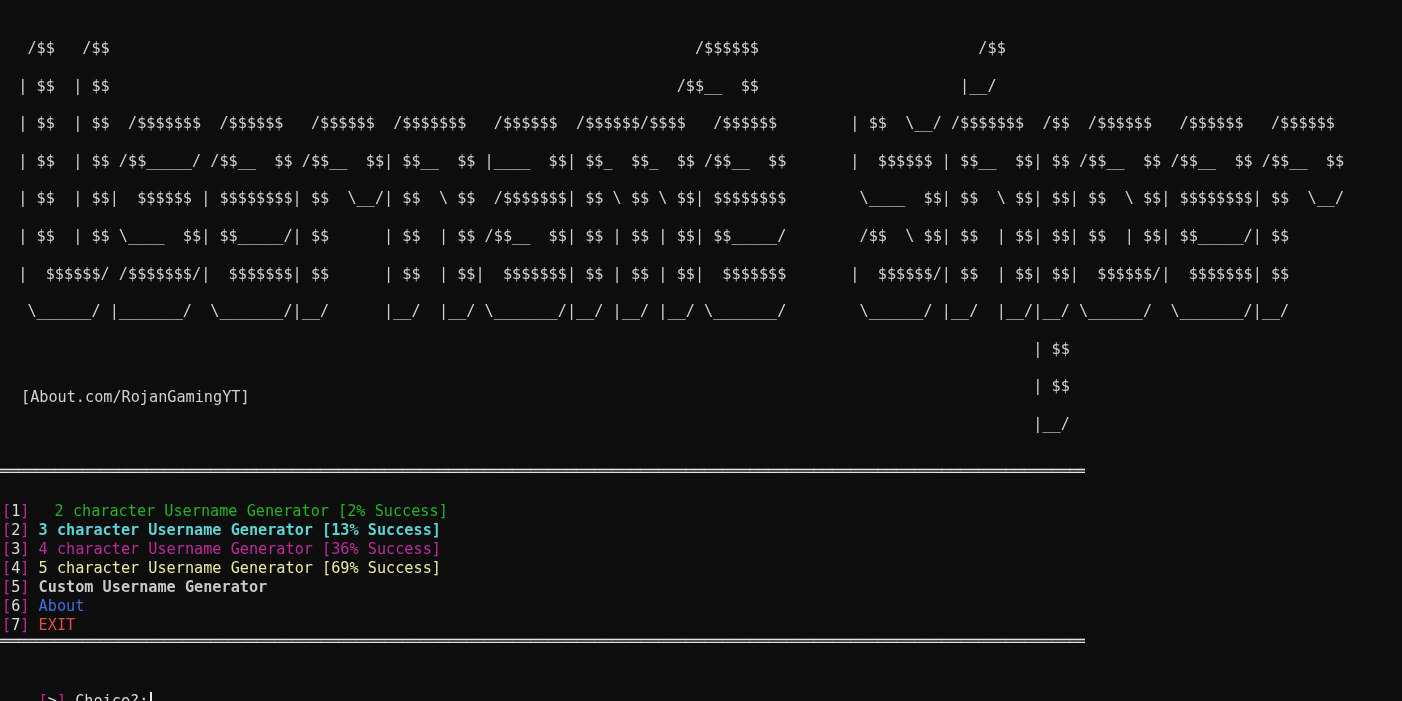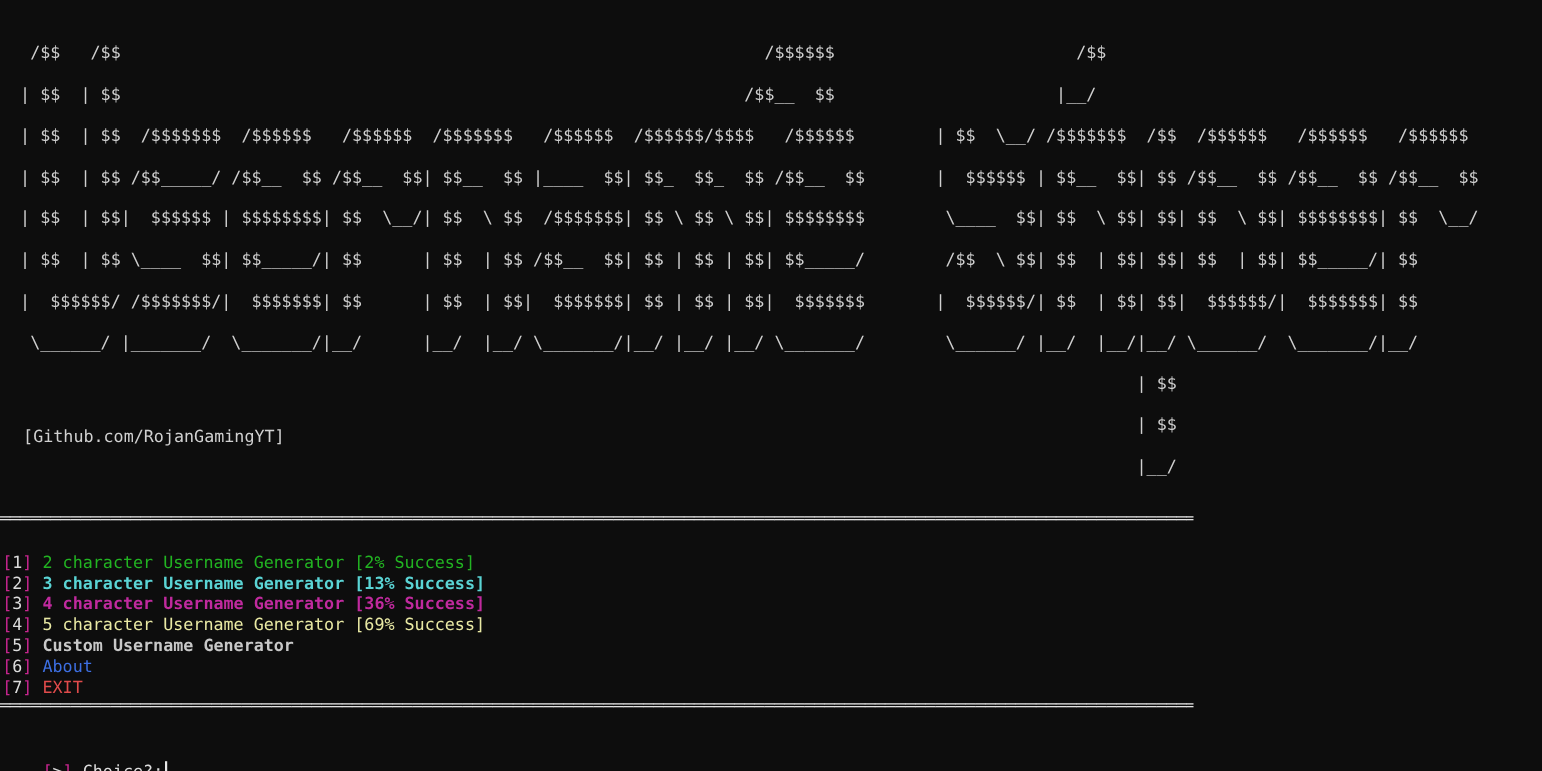--- a/index.html
+++ b/index.html
@@ -77,23 +77,23 @@
     white-space: pre;
   }
   .menu-row {
     white-space: pre;
     height: 19px;
     line-height: 19px;
   }
   .brk      { color: #c7268f; }
   .idx      { color: #dcdcdc; }
 
-  .c-green  { color: #22b422; }
+  .c-green  { color: #22b422; margin-left: 16px; }
   .c-cyan   { color: #5ad4d4; font-weight: bold; }
-  .c-purple { color: #c02a9e; font-weight: bold; }
+  .c-purple { color: #c02a9e; }
   .c-yellow { color: #e9e9a4; }
   .c-white  { color: #c8c8c8; font-weight: bold; }
   .c-blue   { color: #3d6fe2; }
   .c-red    { color: #e04b4b; }
 
   
   .prompt {
     position: absolute;
     left: 2px;
     top: 673px;
@@ -111,21 +111,21 @@
     margin-left: 2px;
   }
 </style>
 </head>
 <body>
 
 <div id="screen">
 
   <pre class="banner" style="color: rgb(208, 208, 208);"><div class="banner-line">   /$$   /$$                                                                /$$$$$$                        /$$</div><div class="banner-line">  | $$  | $$                                                              /$$__  $$                      |__/</div><div class="banner-line">  | $$  | $$  /$$$$$$$  /$$$$$$   /$$$$$$  /$$$$$$$   /$$$$$$  /$$$$$$/$$$$   /$$$$$$        | $$  \__/ /$$$$$$$  /$$  /$$$$$$   /$$$$$$   /$$$$$$</div><div class="banner-line">  | $$  | $$ /$$_____/ /$$__  $$ /$$__  $$| $$__  $$ |____  $$| $$_  $$_  $$ /$$__  $$       |  $$$$$$ | $$__  $$| $$ /$$__  $$ /$$__  $$ /$$__  $$</div><div class="banner-line">  | $$  | $$|  $$$$$$ | $$$$$$$$| $$  \__/| $$  \ $$  /$$$$$$$| $$ \ $$ \ $$| $$$$$$$$        \____  $$| $$  \ $$| $$| $$  \ $$| $$$$$$$$| $$  \__/</div><div class="banner-line">  | $$  | $$ \____  $$| $$_____/| $$      | $$  | $$ /$$__  $$| $$ | $$ | $$| $$_____/        /$$  \ $$| $$  | $$| $$| $$  | $$| $$_____/| $$</div><div class="banner-line">  |  $$$$$$/ /$$$$$$$/|  $$$$$$$| $$      | $$  | $$|  $$$$$$$| $$ | $$ | $$|  $$$$$$$       |  $$$$$$/| $$  | $$| $$|  $$$$$$/|  $$$$$$$| $$</div><div class="banner-line">   \______/ |_______/  \_______/|__/      |__/  |__/ \_______/|__/ |__/ |__/ \_______/        \______/ |__/  |__/|__/ \______/  \_______/|__/</div><div class="banner-line">                                                                                                                 | $$</div><div class="banner-line">                                                                                                                 | $$</div><div class="banner-line">                                                                                                                 |__/</div></pre>
 
-  <div class="credit">[Github.com/RojanGamingYT]</div>
+  <div class="credit">[About.com/RojanGamingYT]</div>
 
   <div class="sep sep-top" style="color: rgb(226, 226, 226);">═══════════════════════════════════════════════════════════════════════════════════════════════════════════════════════════════════════</div>
 
   <div class="menu"><div class="menu-row"><span class="brk" style="color: rgb(199, 38, 143);">[</span><span class="idx">1</span><span class="brk" style="color: rgb(199, 38, 143);">] </span><span class="c-green" style="color: rgb(34, 180, 34);">2 character Username Generator [2% Success]</span></div><div class="menu-row"><span class="brk" style="color: rgb(199, 38, 143);">[</span><span class="idx">2</span><span class="brk" style="color: rgb(199, 38, 143);">] </span><span class="c-cyan" style="color: rgb(90, 212, 212);">3 character Username Generator [13% Success]</span></div><div class="menu-row"><span class="brk" style="color: rgb(199, 38, 143);">[</span><span class="idx">3</span><span class="brk" style="color: rgb(199, 38, 143);">] </span><span class="c-purple" style="color: rgb(192, 42, 158);">4 character Username Generator [36% Success]</span></div><div class="menu-row"><span class="brk" style="color: rgb(199, 38, 143);">[</span><span class="idx">4</span><span class="brk" style="color: rgb(199, 38, 143);">] </span><span class="c-yellow" style="color: rgb(233, 233, 164);">5 character Username Generator [69% Success]</span></div><div class="menu-row"><span class="brk" style="color: rgb(199, 38, 143);">[</span><span class="idx">5</span><span class="brk" style="color: rgb(199, 38, 143);">] </span><span class="c-white" style="color: rgb(200, 200, 200);">Custom Username Generator</span></div><div class="menu-row"><span class="brk" style="color: rgb(199, 38, 143);">[</span><span class="idx">6</span><span class="brk" style="color: rgb(199, 38, 143);">] </span><span class="c-blue" style="color: rgb(61, 111, 226);">About</span></div><div class="menu-row"><span class="brk" style="color: rgb(199, 38, 143);">[</span><span class="idx">7</span><span class="brk" style="color: rgb(199, 38, 143);">] </span><span class="c-red" style="color: rgb(224, 75, 75);">EXIT</span></div></div>
 
   <div class="sep sep-bottom" style="color: rgb(226, 226, 226);">═══════════════════════════════════════════════════════════════════════════════════════════════════════════════════════════════════════</div>
 
   <div class="prompt">
     <span class="brk" style="color: rgb(199, 38, 143);">[</span><span class="prompt-text">&gt;</span><span class="brk" style="color: rgb(199, 38, 143);">]</span><span class="prompt-text"> </span><span class="prompt-text">Choice?:</span><span class="prompt-text"></span><span class="cursor"></span>
   </div>

